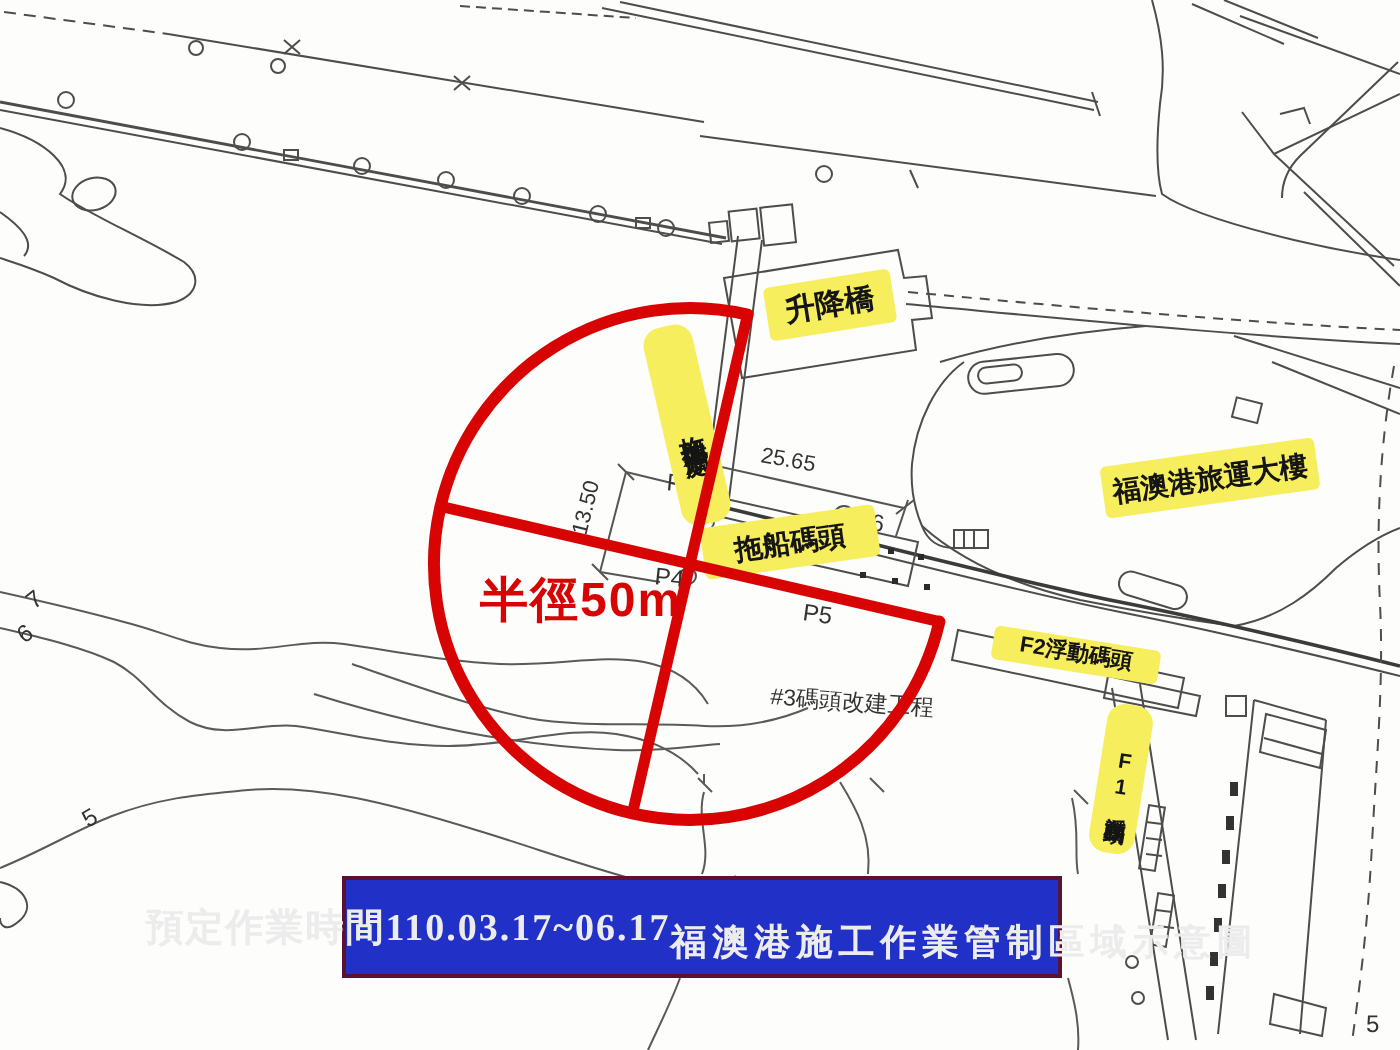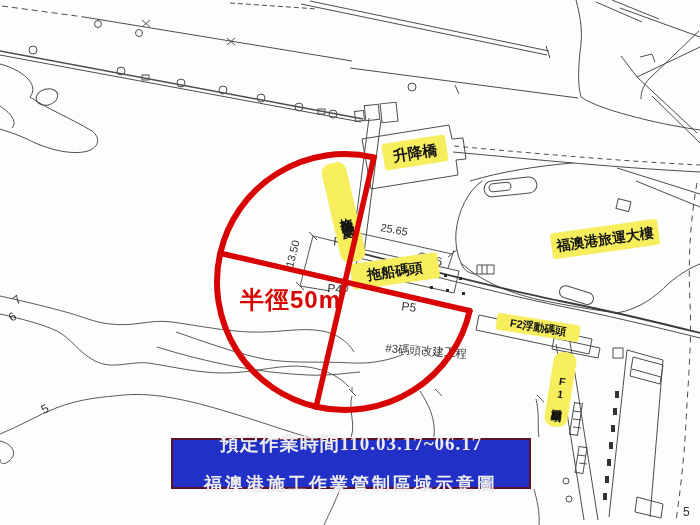--- a/index.html
+++ b/index.html
@@ -20,21 +20,21 @@
     writing-mode:vertical-rl;text-orientation:upright;
     border-radius:9px;letter-spacing:2px;
   }
   .radius-text{
     position:absolute;z-index:3;color:#d80303;font-weight:bold;
     font-size:24px;letter-spacing:1px;white-space:nowrap;
   }
   .banner{
     position:absolute;z-index:4;left:171px;top:438px;width:356px;height:47px;
     background:#2130c6;border:2px solid #5a1230;color:#ececec;
-    display:flex;flex-direction:column;align-items:center;justify-content:center;
+    display:flex;flex-direction:row;align-items:center;justify-content:center;
     font-family:"Liberation Serif",serif;font-weight:bold;
   }
   .banner .l1{font-size:19px;letter-spacing:1px;white-space:nowrap;}
   .banner .l2{font-size:18px;letter-spacing:3px;white-space:nowrap;margin-top:15px;}
 </style>
 </head>
 <body>
 
 <div class="stage">
 

